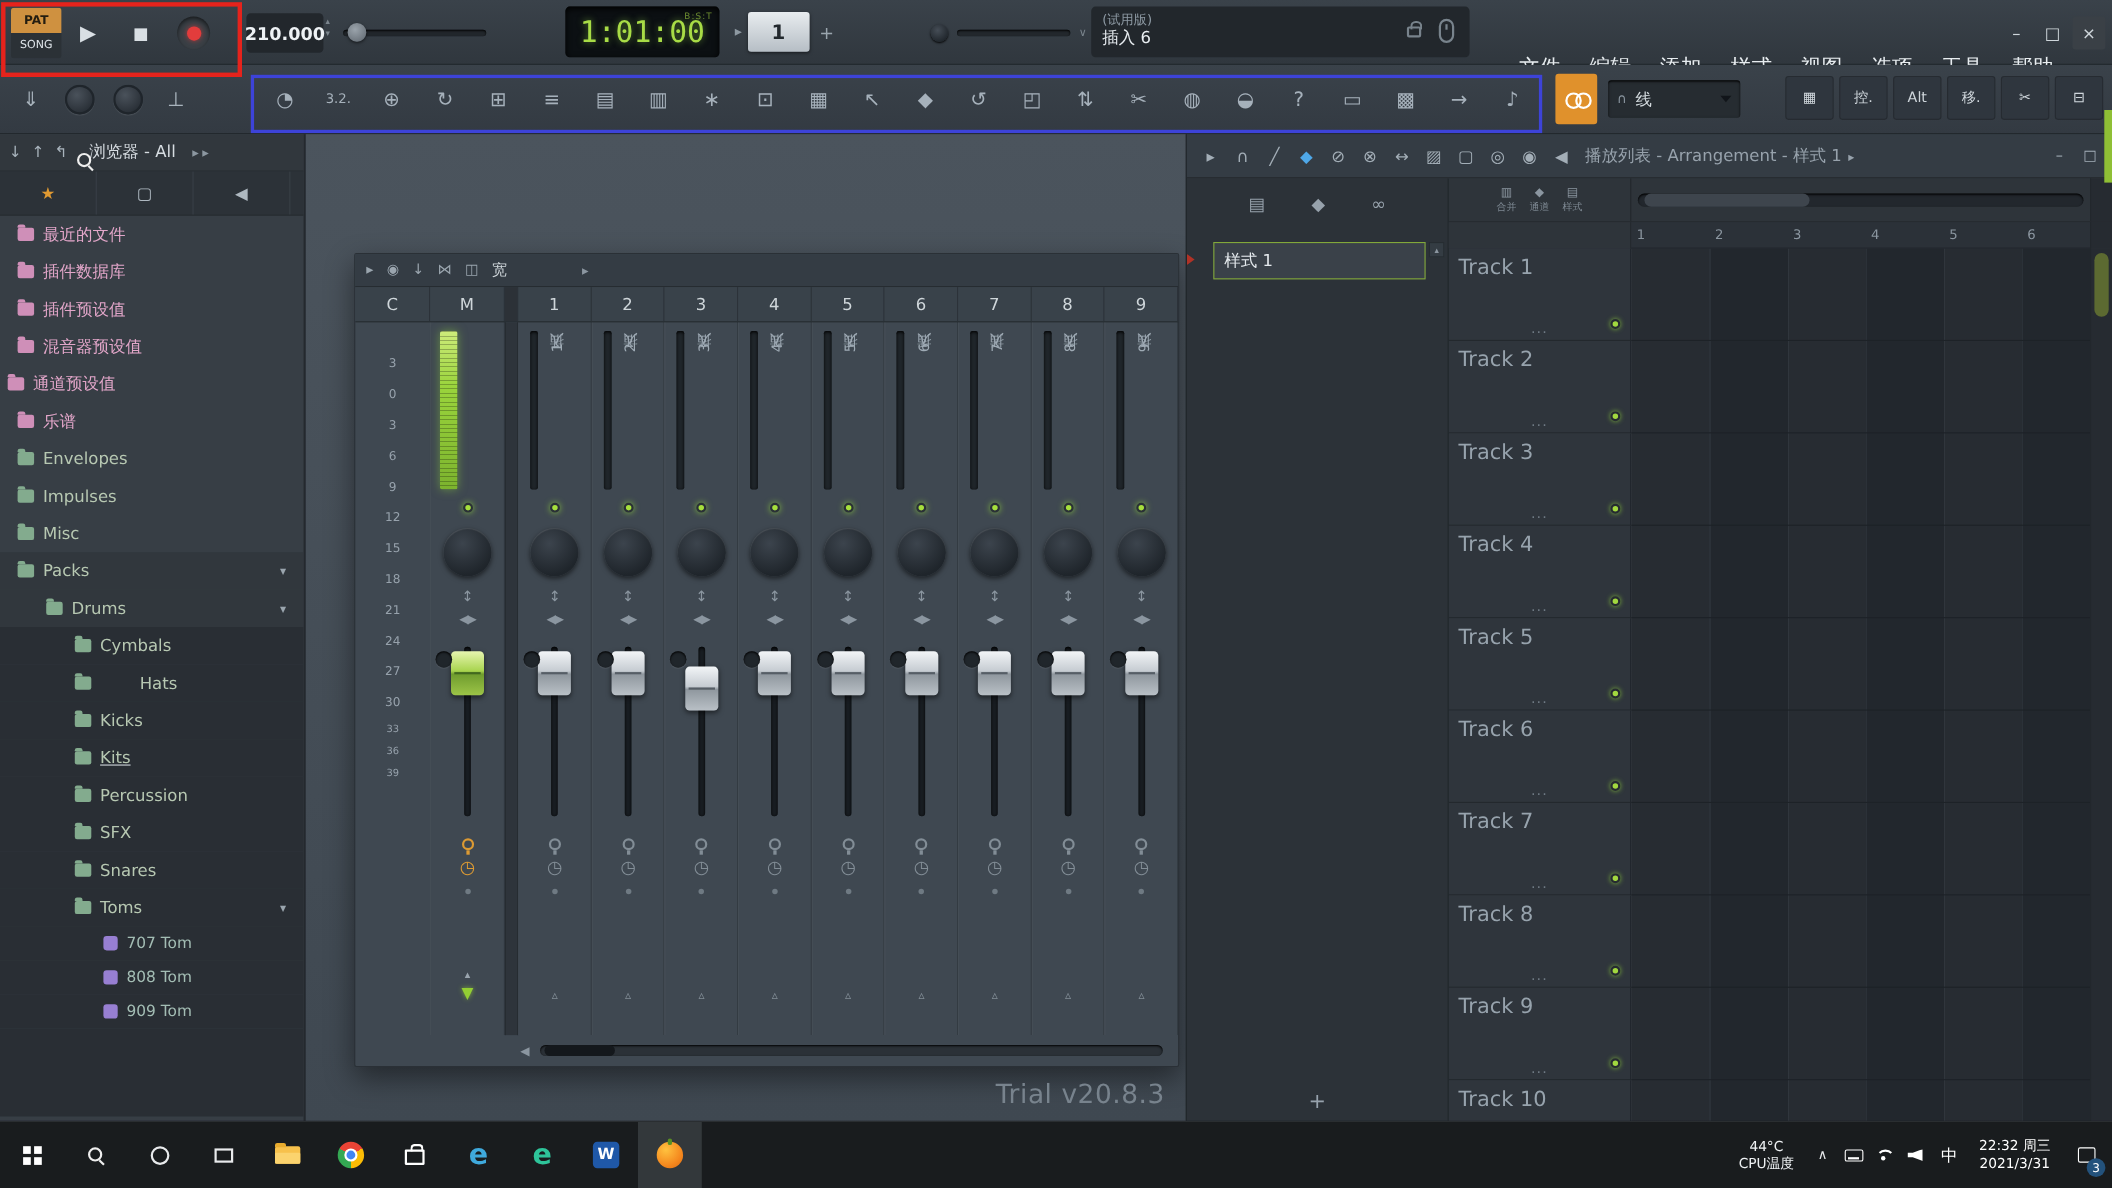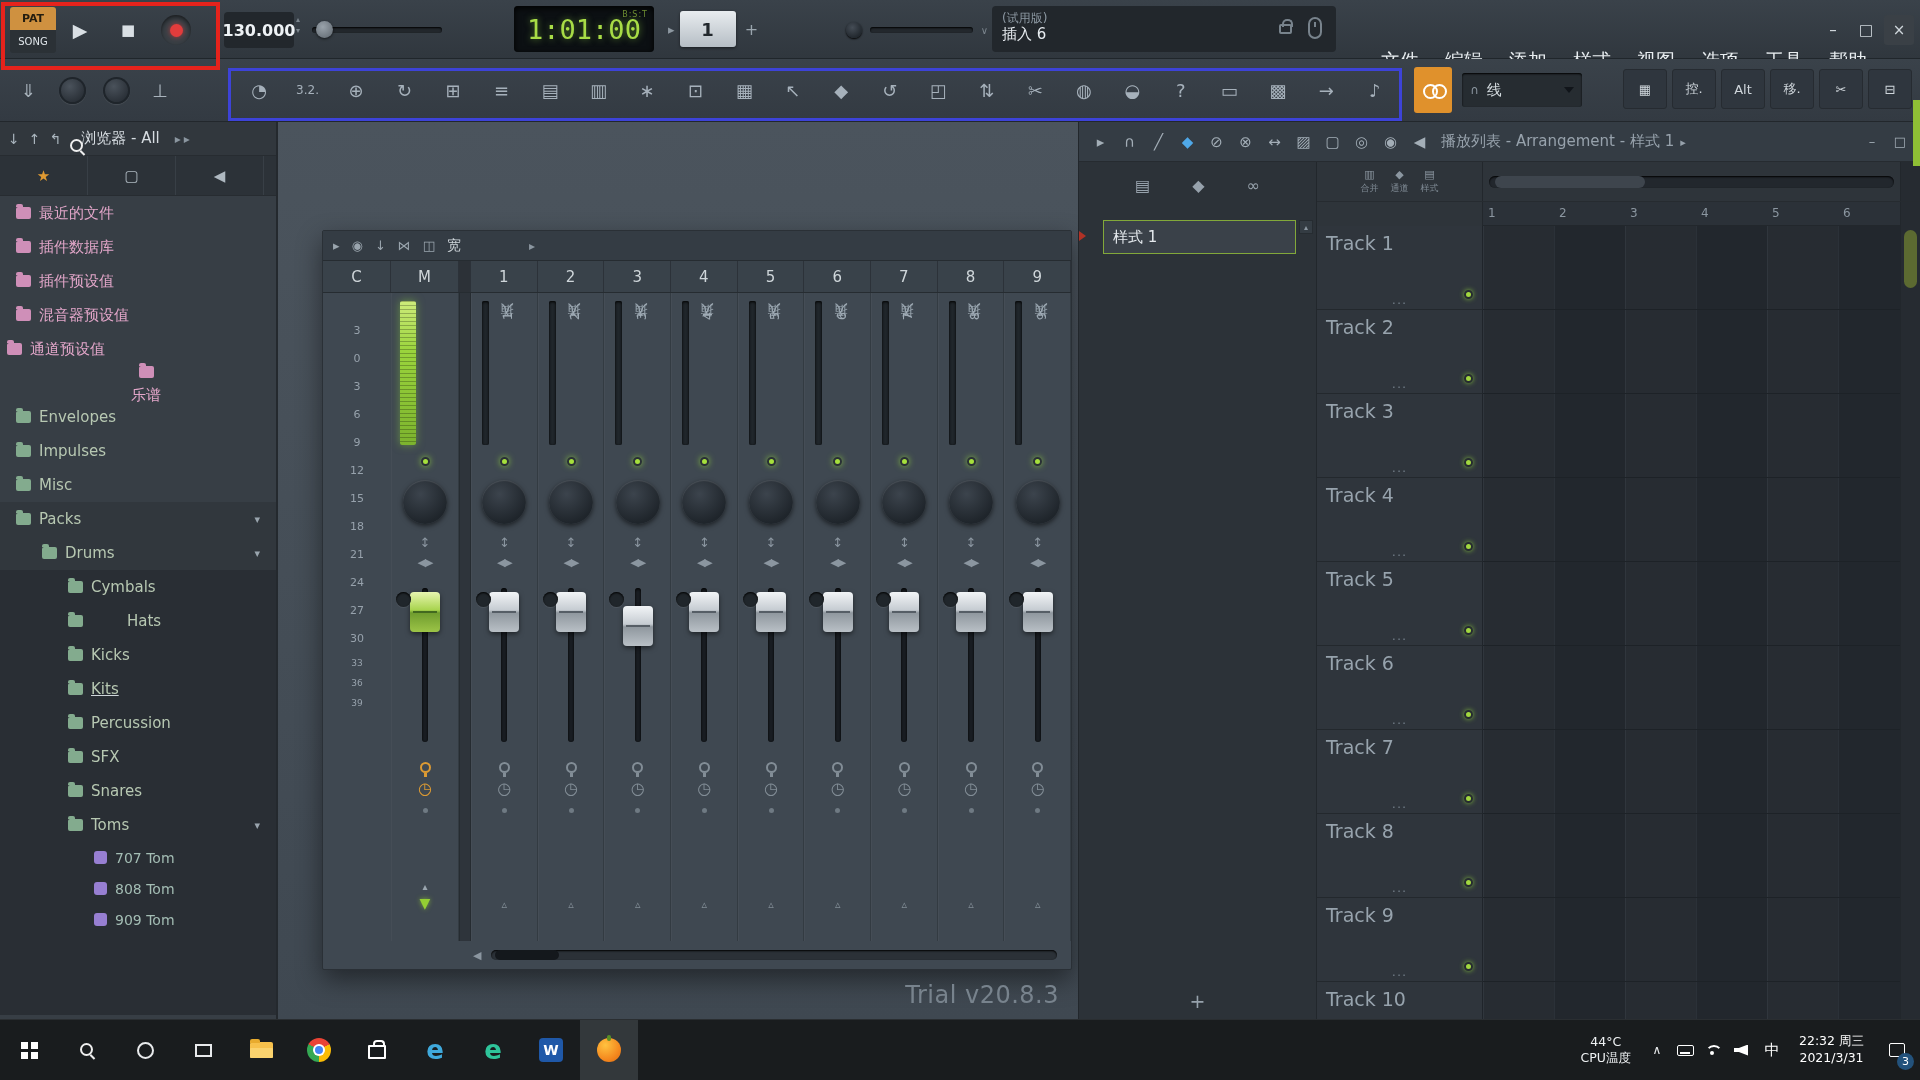--- a/index.html
+++ b/index.html
@@ -282,21 +282,21 @@
         </div>
       <div class="t-btn">
           <span class="stop-glyph">■</span>
         </div>
       <div class="t-btn">
           <span class="rec-ring">
             <span class="rec-dot"></span>
           </span>
         </div>
     </div>
-    <div class="tempo-box">130.000</div>
+    <div class="tempo-box">210.000</div>
     <div class="tempo-steppers">▴<br>▾</div>
     <div class="shuffle">
       <div class="groove"></div>
       <div class="thumb"></div>
     </div>
     <div class="time-panel">
       <div class="bst">B:S:T</div>
       <div class="digits">1:01:00</div>
     </div>
     <div class="pattern-sel">
@@ -419,21 +419,21 @@
           <span class="b-text pink">插件预设值</span>
         </div>
         <div class="b-item" style="padding-left: 16px;">
           <span class="b-icon pink"></span>
           <span class="b-text pink">混音器预设值</span>
         </div>
         <div class="b-item" style="padding-left: 7px;">
           <span class="b-icon pink"></span>
           <span class="b-text pink">通道预设值</span>
         </div>
-        <div class="b-item" style="padding-left: 16px; flex-direction: column;">
+        <div class="b-item" style="padding-left: 16px;">
           <span class="b-icon pink"></span>
           <span class="b-text pink">乐谱</span>
         </div>
         <div class="b-item" style="padding-left: 16px;">
           <span class="b-icon sage"></span>
           <span class="b-text sage">Envelopes</span>
         </div>
         <div class="b-item" style="padding-left: 16px;">
           <span class="b-icon sage"></span>
           <span class="b-text sage">Impulses</span>

